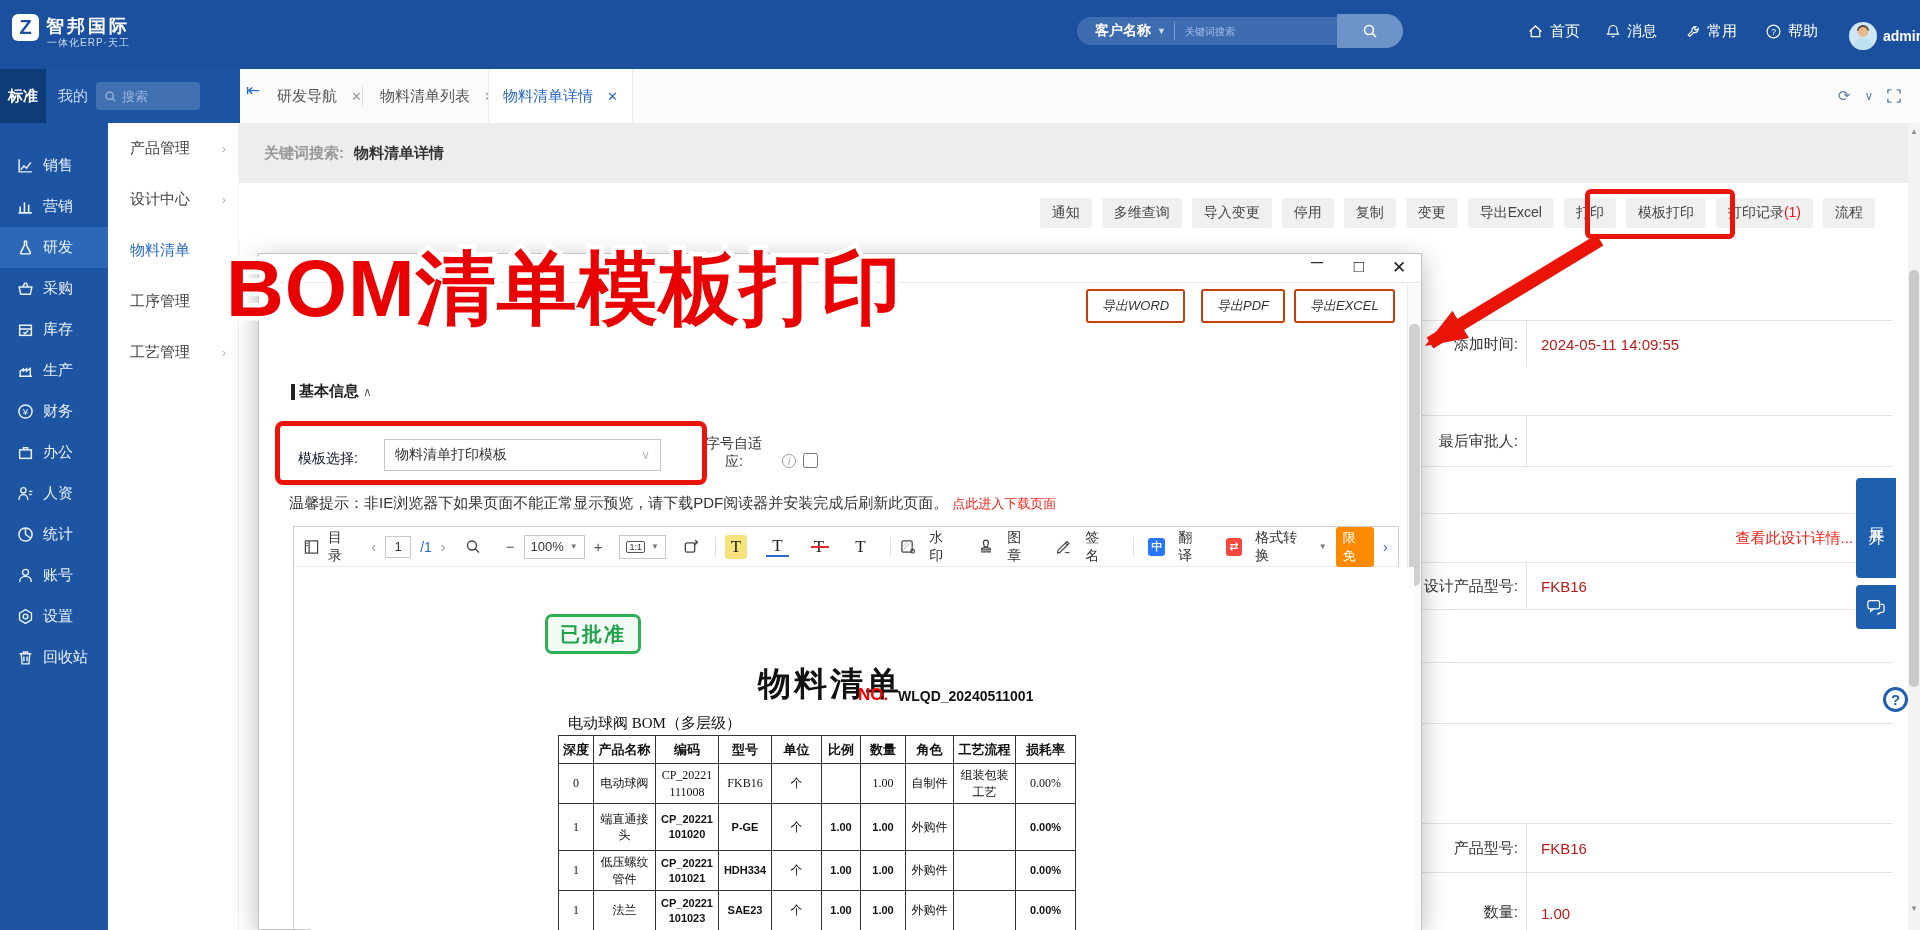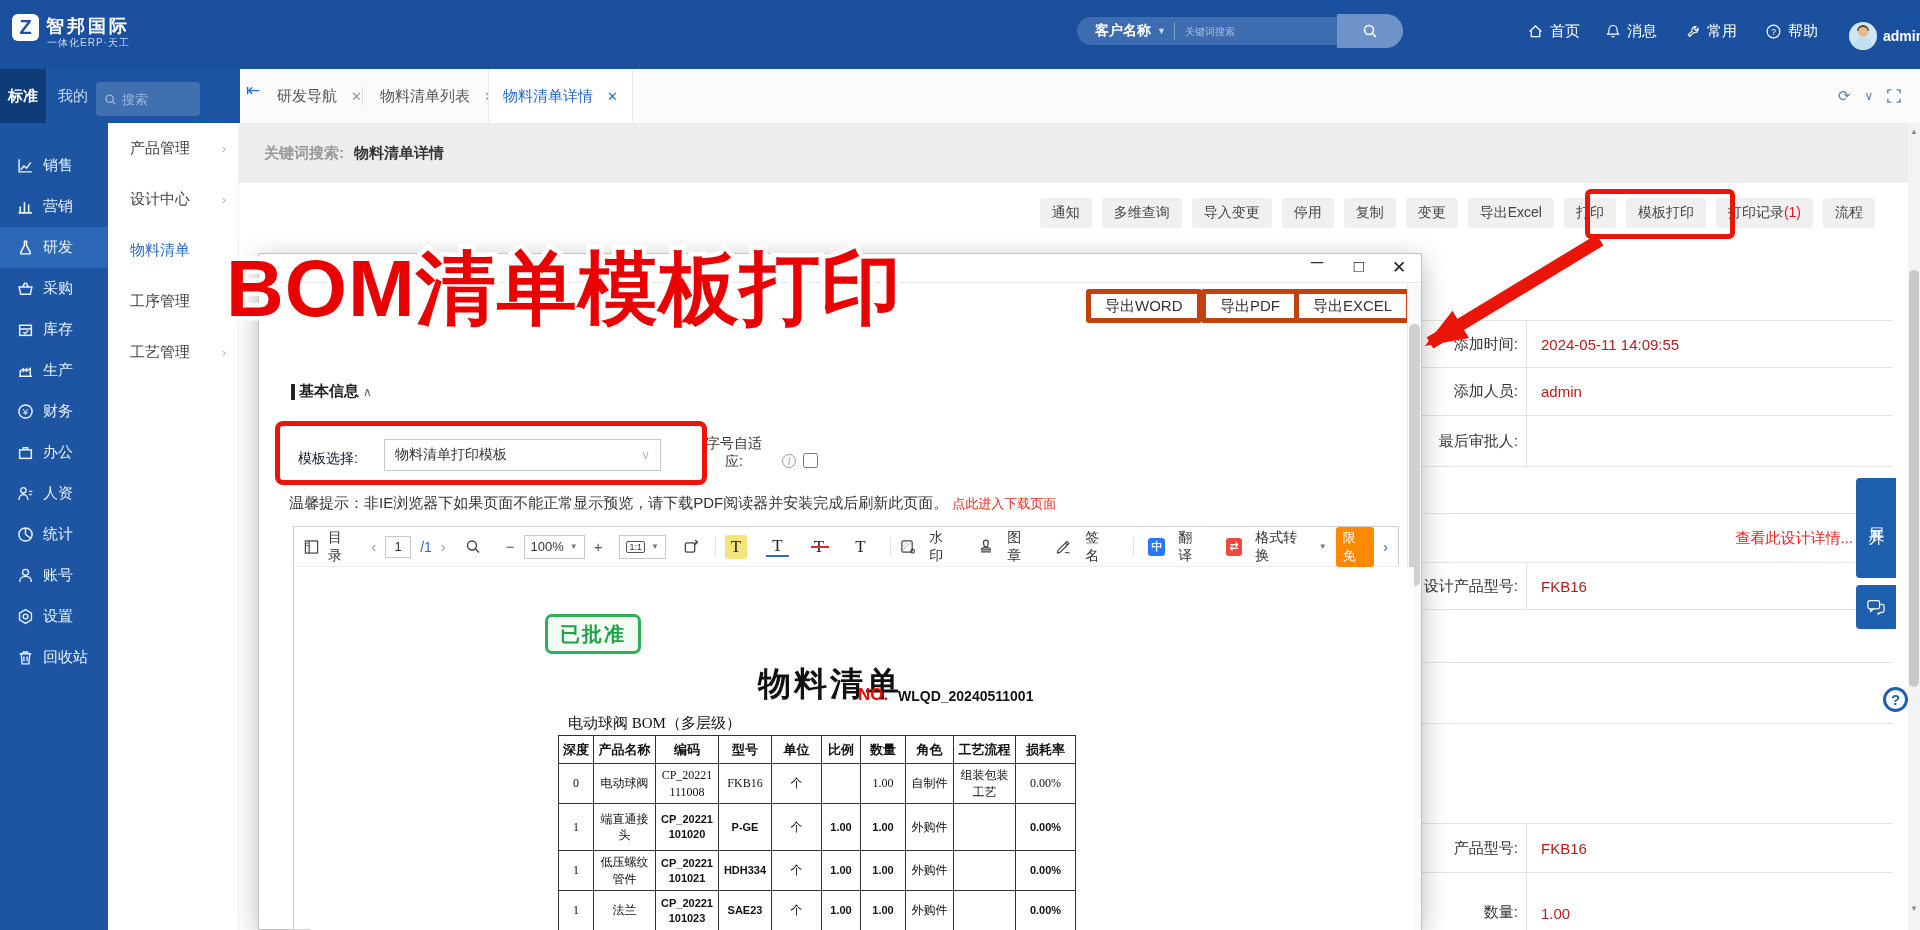--- a/index.html
+++ b/index.html
@@ -22,21 +22,21 @@
   .nav-item { display:flex; align-items:center; gap:6px; color:#fff; font-size:15px; top:22px; cursor:pointer; }
   .avatar { width:28px; height:28px; border-radius:50%; background:#cfe6f5; overflow:hidden; position:relative; }
   .avatar .head { position:absolute; left:9px; top:5px; width:10px; height:10px; border-radius:50%; background:#e8b98a; }
   .avatar .hair { position:absolute; left:8px; top:3px; width:12px; height:6px; border-radius:6px 6px 0 0; background:#5b4232; }
   .avatar .body { position:absolute; left:5px; top:16px; width:18px; height:12px; border-radius:8px 8px 0 0; background:#bfe0f0; }
 
   
   .ws-block { left:0; top:69px; width:240px; height:54px; background:#1d55a3; z-index:15; }
   .ws-std { left:0; top:69px; width:46px; height:54px; background:#0e3c79; color:#fff; font-weight:bold; font-size:15px; display:flex; align-items:center; justify-content:center; z-index:16; }
   .ws-mine { left:52px; top:69px; width:42px; height:54px; color:#c6d9f2; font-size:15px; display:flex; align-items:center; justify-content:center; z-index:16; }
-  .ws-search { left:96px; top:82px; width:104px; height:34px; background:rgba(255,255,255,.16); border-radius:4px; display:flex; align-items:center; padding:0 8px; gap:5px; z-index:16; }
+  .ws-search { left:96px; top:82px; width:104px; height:28px; background:rgba(255,255,255,.16); border-radius:4px; display:flex; align-items:center; padding:0 8px; gap:5px; z-index:16; }
   .ws-search input { width:60px; background:transparent; border:none; outline:none; color:#dce9fa; font-size:13px; }
   .ws-search input::placeholder { color:#9cb7de; }
 
   
   .tab-strip { left:240px; top:69px; width:1680px; height:54px; background:#fbfbfc; z-index:15; }
   .collapse-ic { left:246px; top:80px; color:#2b6cd0; font-size:17px; z-index:16; }
   .tab { position:absolute; top:69px; height:54px; display:flex; align-items:center; gap:14px; font-size:15px; color:#555; z-index:16; cursor:pointer; padding:0 14px; }
   .tab .x { color:#9a9a9a; font-size:13px; }
   .tab.active { background:#fff; color:#2a6ac8; border-left:1px solid #ececec; border-right:1px solid #ececec; }
   .tab.active .x { color:#2a6ac8; }
@@ -77,21 +77,21 @@
 
   
   .pg-scroll { left:1908px; top:123px; width:12px; height:807px; background:#f3f3f3; z-index:40; }
   .pg-thumb { left:1909px; top:270px; width:10px; height:417px; background:#c9c9c9; border-radius:5px; z-index:41; }
   .pg-arrow { left:1908px; width:12px; color:#8a8a8a; font-size:9px; text-align:center; z-index:41; }
 
   
   .dialog { left:258px; top:253px; width:1164px; height:677px; background:#fff; border:1px solid #c4c4c4; box-shadow:0 6px 24px rgba(0,0,0,.28); z-index:50; }
   .dlg-titlebar { position:absolute; left:0; top:0; width:100%; height:29px; border-bottom:1px solid #e6e6e6; background:#fff; }
   .dlg-ctl { position:absolute; top:3px; font-size:17px; color:#222; cursor:pointer; width:24px; text-align:center; }
-  .dlg-export { position:absolute; top:35px; height:34px; background:#fff; border:5px solid #c2410c; border-radius:3px; font-size:15px; color:#333; padding:0 14px; cursor:pointer; font-family:inherit; }
+  .dlg-export { position:absolute; top:35px; height:34px; background:#fff; border:2px solid #c2410c; border-radius:3px; font-size:13px; color:#333; padding:0 14px; cursor:pointer; font-family:inherit;font-style:italic; }
   .dlg-scroll { position:absolute; right:0; top:30px; width:14px; height:646px; background:#fafafa; border-left:1px solid #e8e8e8; }
   .dlg-thumb { position:absolute; right:1px; top:40px; width:11px; height:262px; background:#d0d0d0; border-radius:5px; }
   .sec-head { position:absolute; left:32px; top:128px; display:flex; align-items:center; gap:4px; }
   .sec-bar { width:4px; height:16px; background:#222; }
   .sec-title { font-size:15px; font-weight:bold; color:#222; }
   .sec-caret { color:#666; font-size:12px; }
   .tpl-label { position:absolute; left:39px; top:196px; font-size:14px; color:#0f172a; }
   .tpl-select { position:absolute; left:125px; top:185px; width:277px; height:32px; border:1px solid #c9c9c9; background:#fff; display:flex; align-items:center; justify-content:space-between; padding:0 10px; font-size:14px; color:#333; cursor:pointer; }
   .tpl-select .chev { color:#b9b9b9; font-size:12px; }
   .font-adapt { position:absolute; left:432px; top:180px; width:86px; text-align:center; font-size:14px; color:#333; line-height:18px; }
@@ -356,24 +356,20 @@
     <button class="tb-btn">导出Excel</button>
     <button class="tb-btn">打印</button>
     <button class="tb-btn">模板打印</button>
     <button class="tb-btn"><span>打印记录</span><span class="tb-badge">(1)</span></button>
     <button class="tb-btn">流程</button>
   </div>
 
   <div class="panel-row" style="top:320px;height:47px;">
     <div class="panel-label">添加时间:</div>
     <div class="panel-value">2024-05-11 14:09:55</div>
-  </div>
-  <div class="panel-row" style="top:367px;height:48px;">
-    <div class="panel-label">添加人员:</div>
-    <div class="panel-value">admin</div>
   </div>
   <div class="panel-row" style="top:415px;height:52px;border-bottom:1px solid #e3e3e3;">
     <div class="panel-label">最后审批人:</div>
     <div class="panel-value"></div>
   </div>
   <div class="panel-row" style="top:513px;height:49px;justify-content:flex-end;align-items:center;padding-right:40px;">
     <span class="link-red">查看此设计详情...</span>
   </div>
   <div class="panel-row" style="top:562px;height:48px;border-bottom:1px solid #e3e3e3;">
     <div class="panel-label">设计产品型号:</div>

